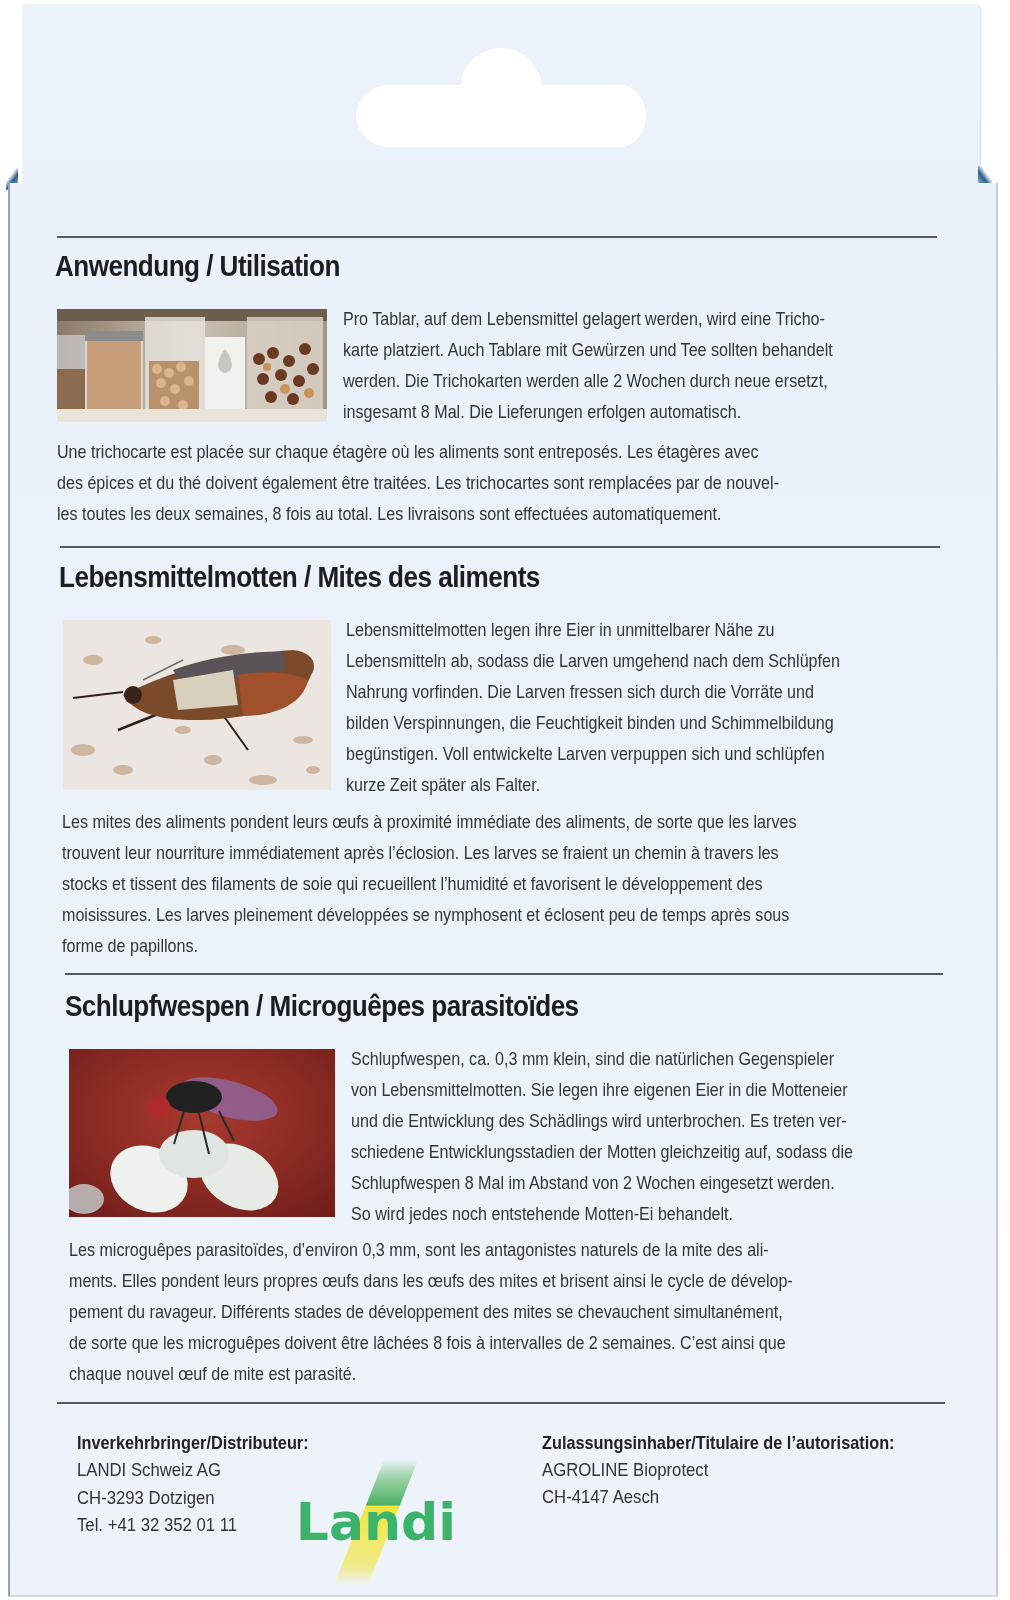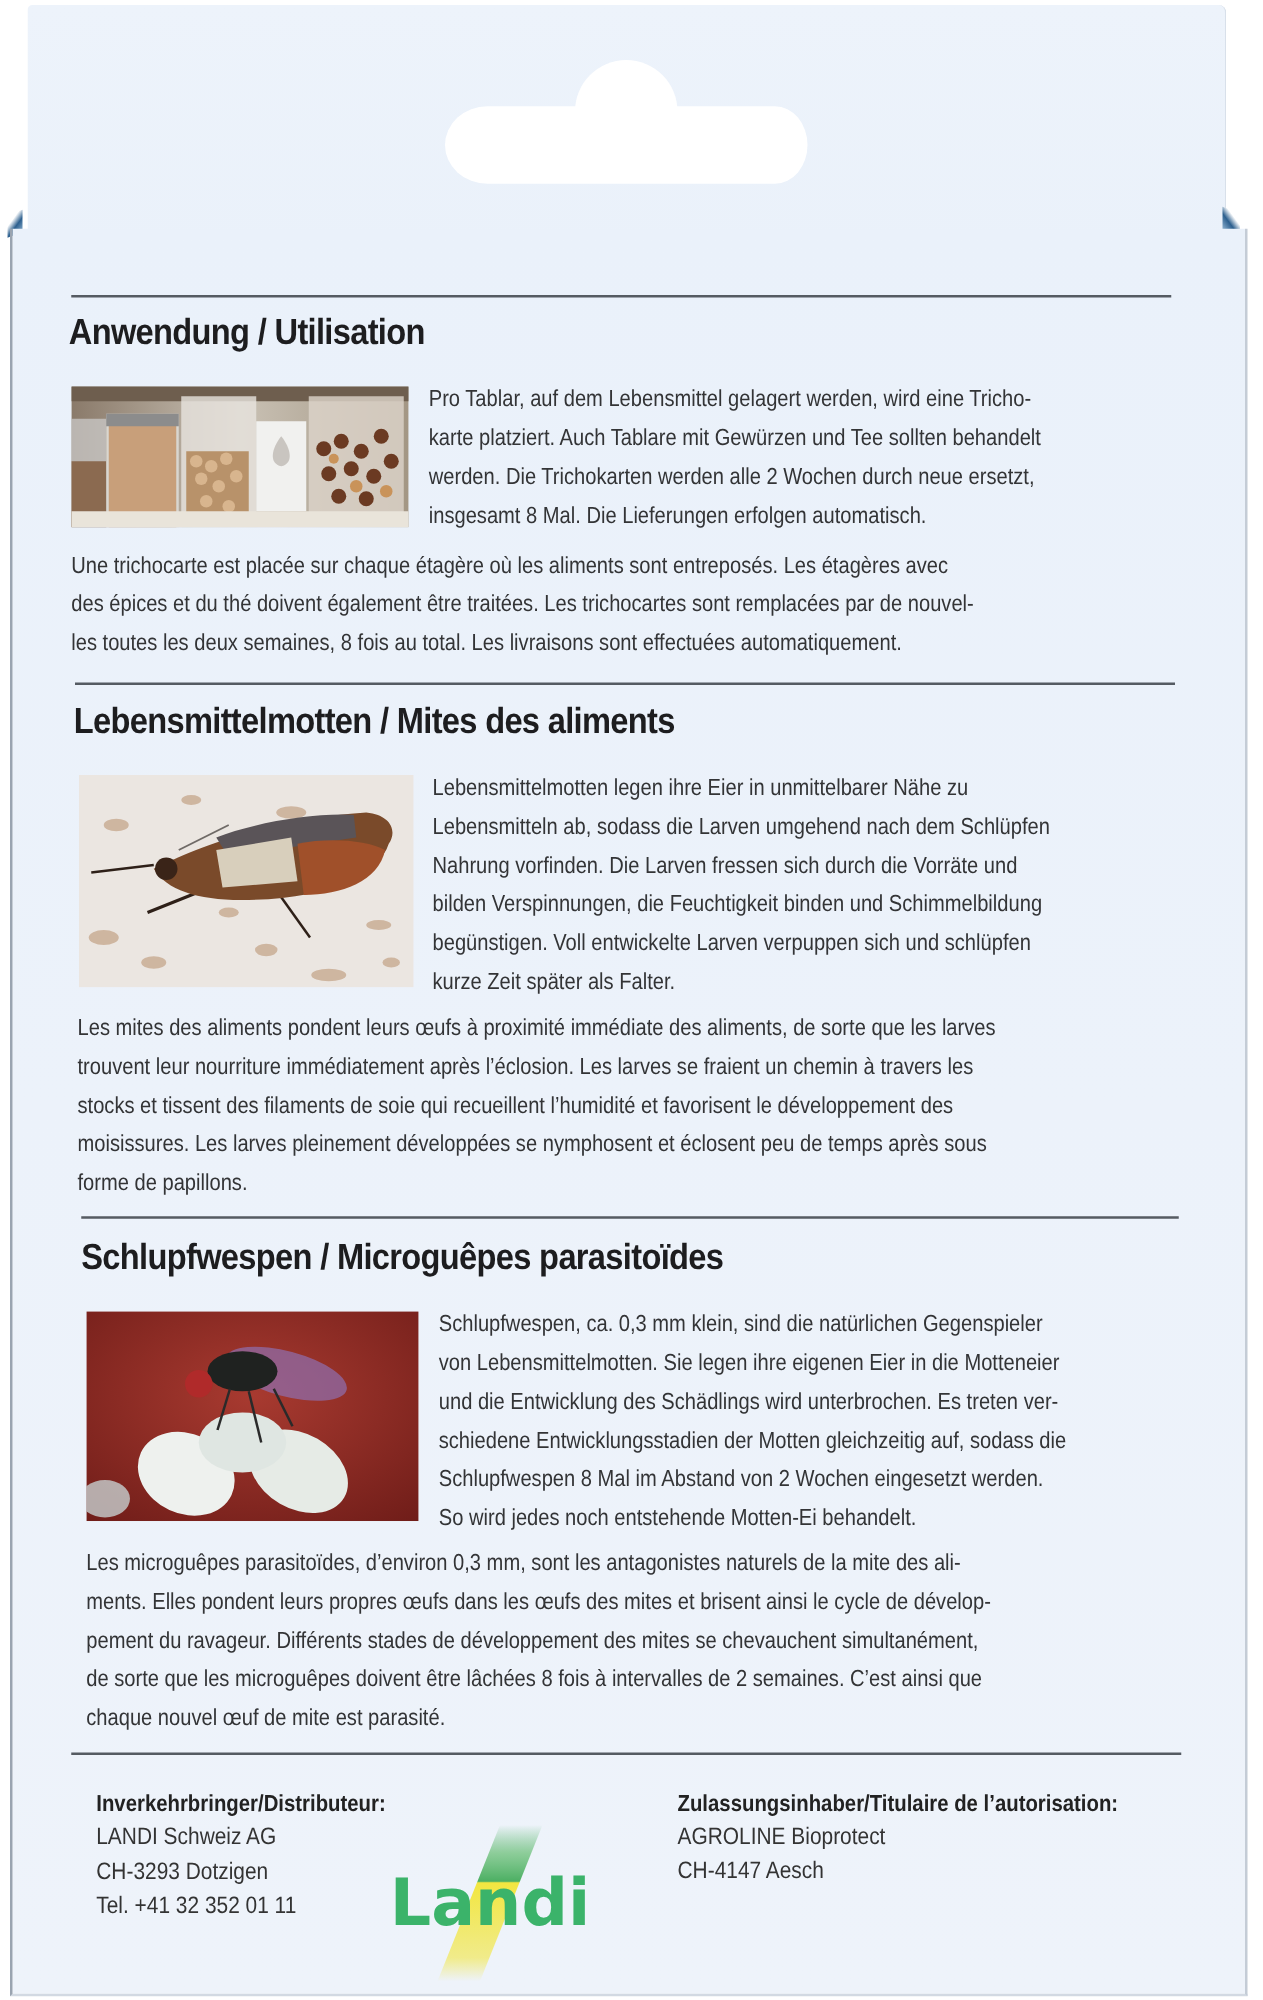--- a/index.html
+++ b/index.html
@@ -47,21 +47,21 @@
     .para {
       position: absolute; font-size: 18.5px; line-height: 31px; color: #333436;
       transform-origin: left top; transform: scaleX(0.87);
     }
     .para .ln { display: block; white-space: nowrap; }
     .photo { position: absolute; overflow: hidden; }
 
     
     .footer-label { position: absolute; font-weight: bold; font-size: 18.5px; color: #222; white-space: nowrap; transform: scaleX(0.88); transform-origin: left top; }
     .footer-line { position: absolute; font-size: 19px; color: #333; white-space: nowrap; transform: scaleX(0.88); transform-origin: left top; }
-    .logo { position: absolute; left: 312px; top: 1460px; width: 160px; height: 125px; }
+    .logo { position: absolute; left: 296px; top: 1460px; width: 160px; height: 125px; }
   </style>
 </head>
 <body>
 
 <div class="flap"></div>
 <div class="hang-hole-tab"></div>
 <div class="hang-hole"></div>
 <div class="corner-l"></div>
 <div class="corner-r"></div>
 <div class="box"></div>

